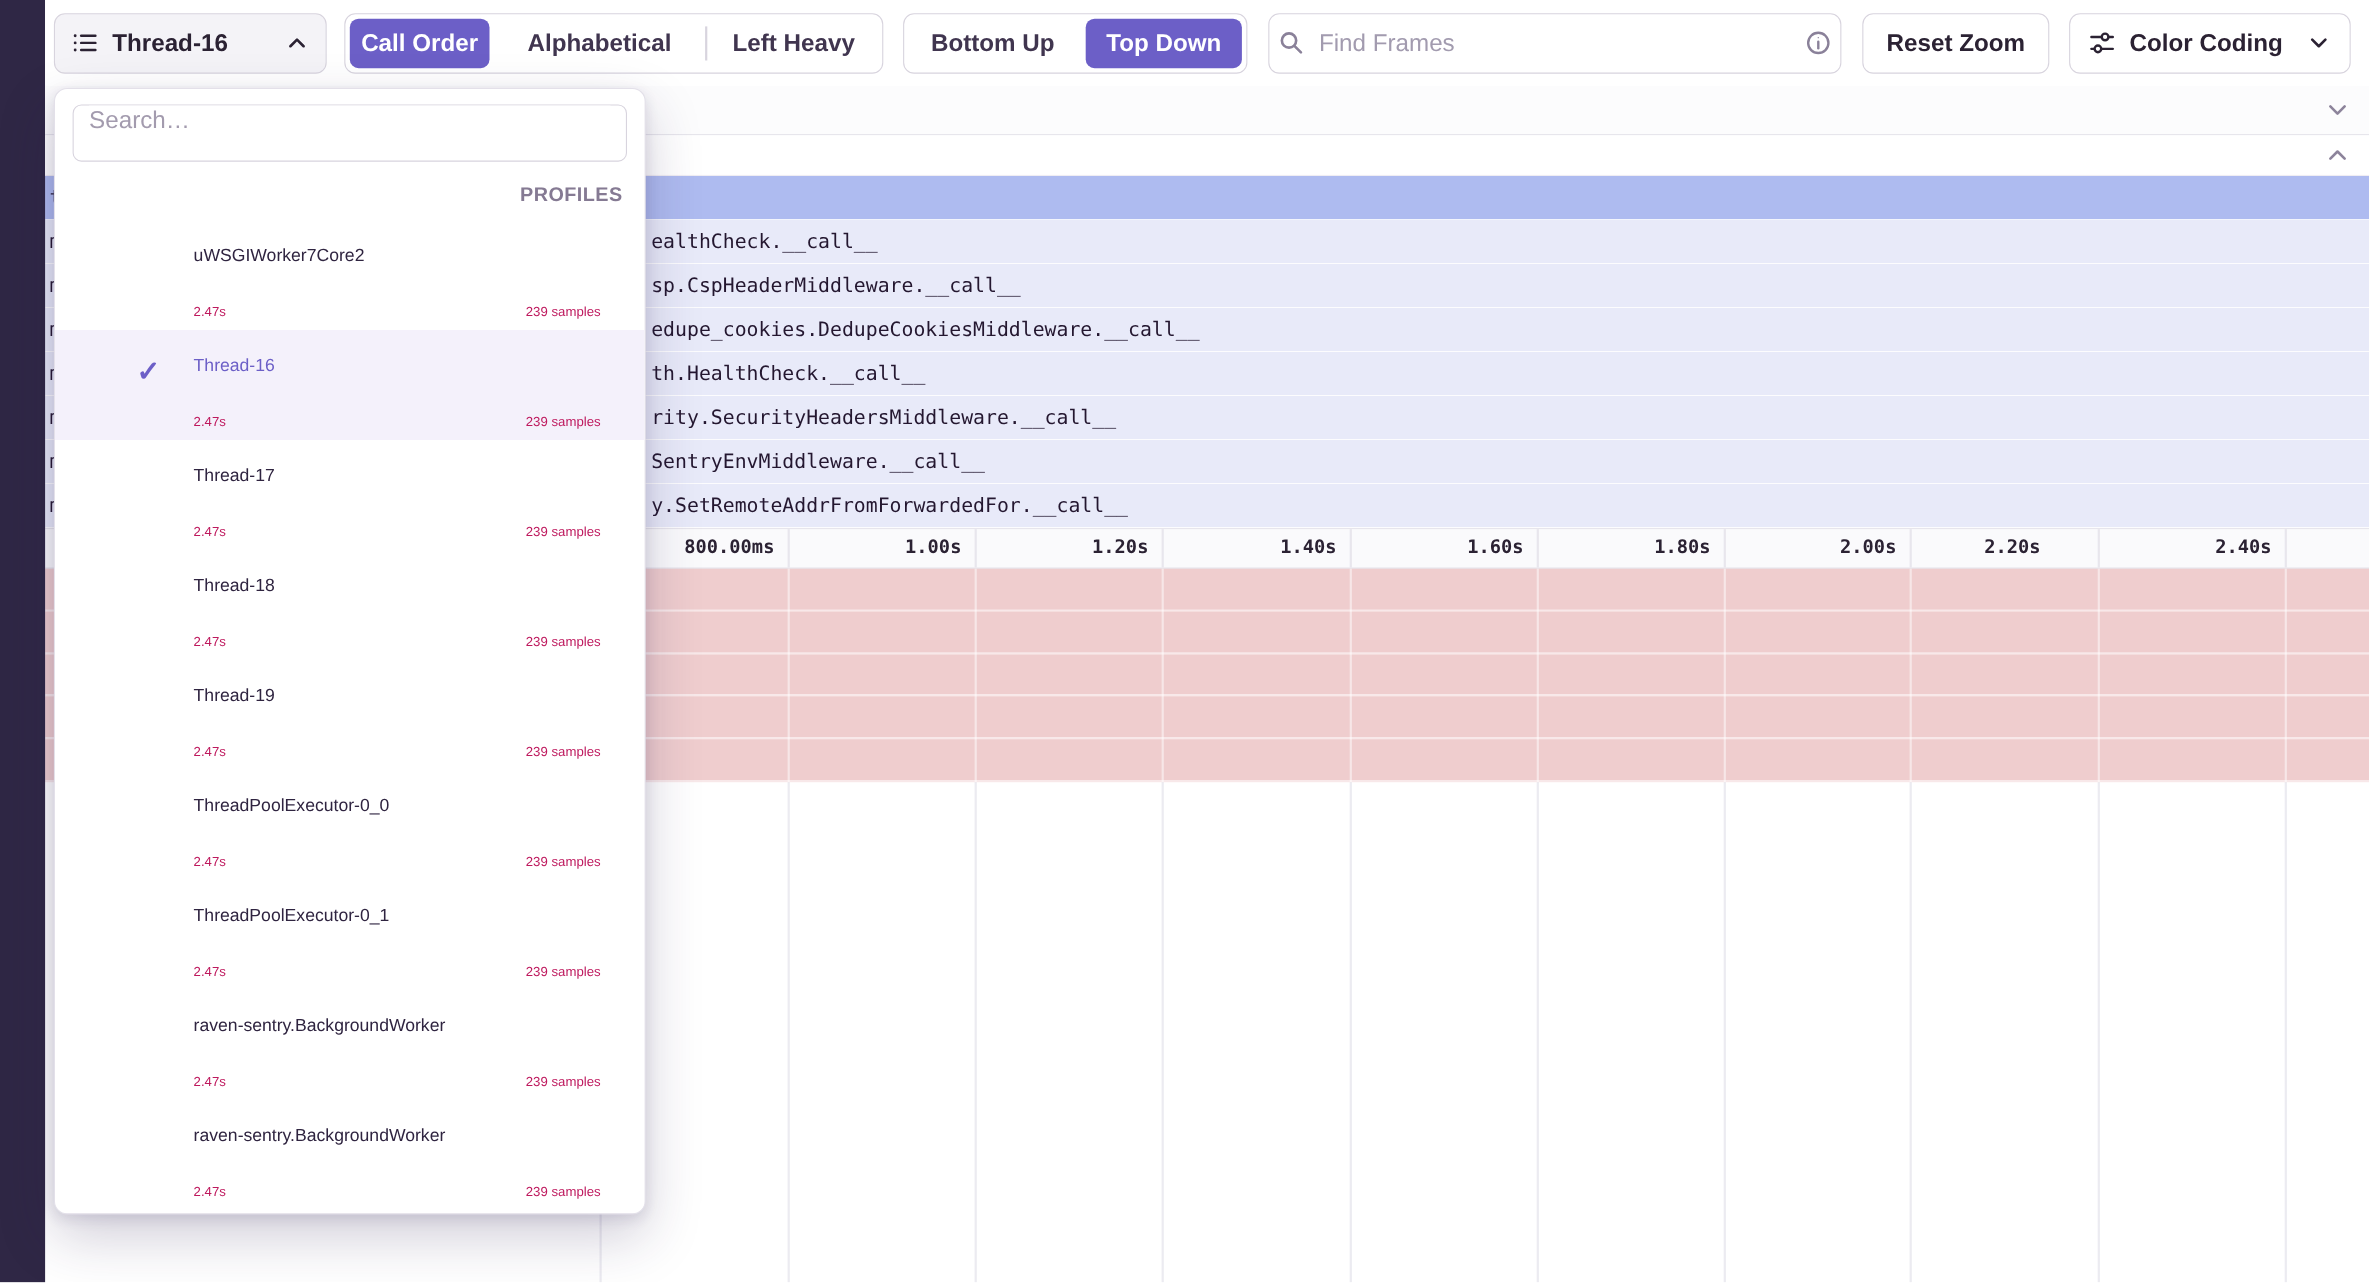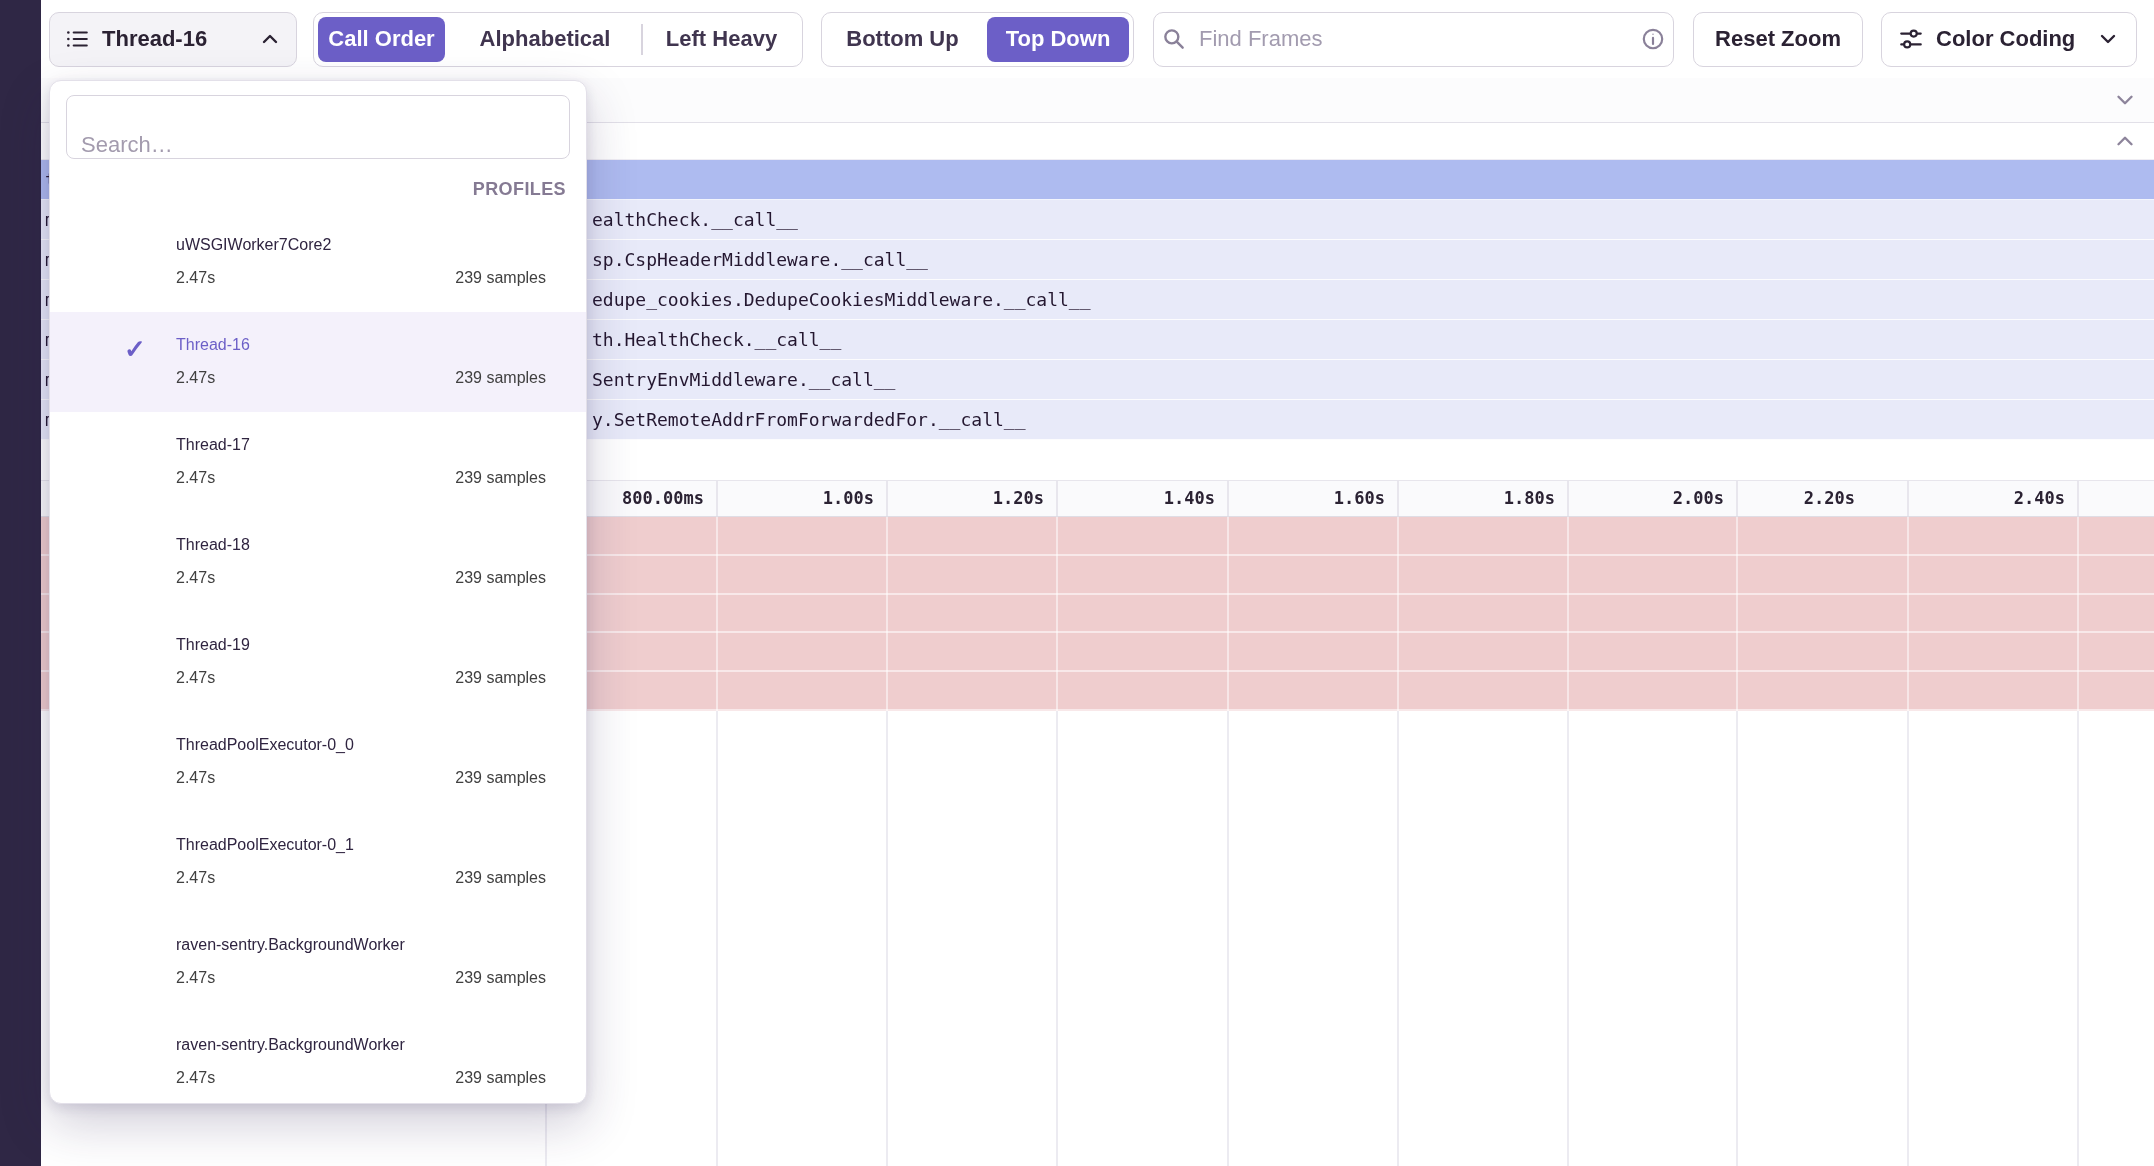--- a/index.html
+++ b/index.html
@@ -69,30 +69,30 @@
   
   .grid-section { position:absolute; left:0; right:0; top:711px; bottom:0; background:#ffffff; z-index:3; }
   .gline { position:absolute; top:0; bottom:0; width:1.5px; background:#ECEBF1; }
 
   
   .dropdown {
     position:absolute; left:49px; top:80px; width:538px; height:1024px; background:#fff;
     border:1.5px solid #E3E0E9; border-radius:12px; z-index:60; overflow:hidden;
     box-shadow:0 20px 50px rgba(45,30,80,0.22), 0 4px 12px rgba(45,30,80,0.12);
   }
-  .dd-search { margin:14px 16px 0; height:64px; border:1.5px solid #D8D4DE; border-radius:8px; display:flex; align-items:flex-end; padding:0 14px; }
+  .dd-search { margin:14px 16px 0; height:52px; border:1.5px solid #D8D4DE; border-radius:8px; display:flex; align-items:flex-start; padding:0 14px; }
   .dd-search input { flex:1; border:0; outline:0; font-size:22px; color:var(--text); font-family:"Liberation Sans",sans-serif; }
   .dd-search input::placeholder { color:#A39BAE; }
   .dd-section { padding:20px 20px 12px; font-size:18px; font-weight:700; color:#857A93; letter-spacing:0.4px;text-align:right; }
   .dd-item { height:100px; position:relative; padding:18px 40px 0 126px; cursor:pointer; }
   .dd-item.selected { background:#F4F1FB; }
   .dd-check { position:absolute; left:74px; top:22px; color:var(--accent); font-size:26px; font-weight:700; }
   .dd-name { font-size:16px; line-height:30px; color:#2F2440; }
   .dd-item.selected .dd-name { color:var(--accent); }
-  .dd-sub { display:flex; justify-content:space-between; margin-top:5px; font-size:16px; line-height:26px; color:#404040; }
+  .dd-sub { display:flex; justify-content:space-between; margin-top:22px; font-size:12px; line-height:26px; color:#be185d; }
 </style>
 </head>
 <body>
 
 <div class="app">
 
   <div class="sidebar"></div>
 
   <div class="main">
 
@@ -178,20 +178,24 @@
           <span class="edge">m</span>
           <span class="rtext">sp.CspHeaderMiddleware.__call__</span>
         </div>
         <div class="frow">
           <span class="edge">m</span>
           <span class="rtext">edupe_cookies.DedupeCookiesMiddleware.__call__</span>
         </div>
         <div class="frow">
           <span class="edge">m</span>
           <span class="rtext">th.HealthCheck.__call__</span>
+        </div>
+        <div class="frow">
+          <span class="edge">m</span>
+          <span class="rtext">rity.SecurityHeadersMiddleware.__call__</span>
         </div>
         <div class="frow">
           <span class="edge">m</span>
           <span class="rtext">SentryEnvMiddleware.__call__</span>
         </div>
         <div class="frow">
           <span class="edge">m</span>
           <span class="rtext">y.SetRemoteAddrFromForwardedFor.__call__</span>
         </div>
       </div>

